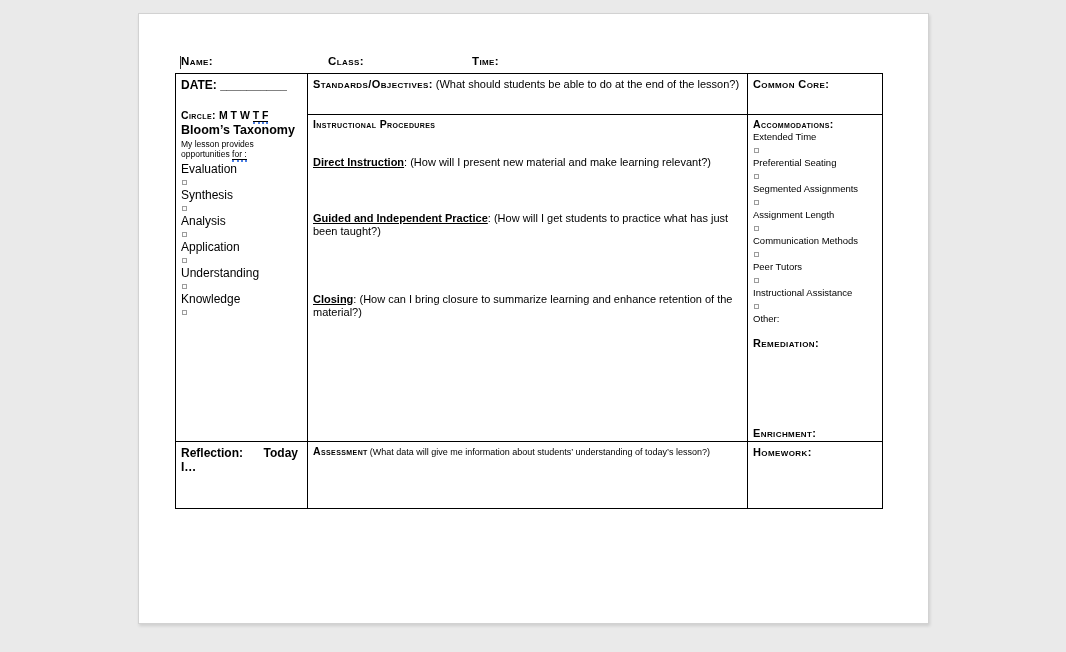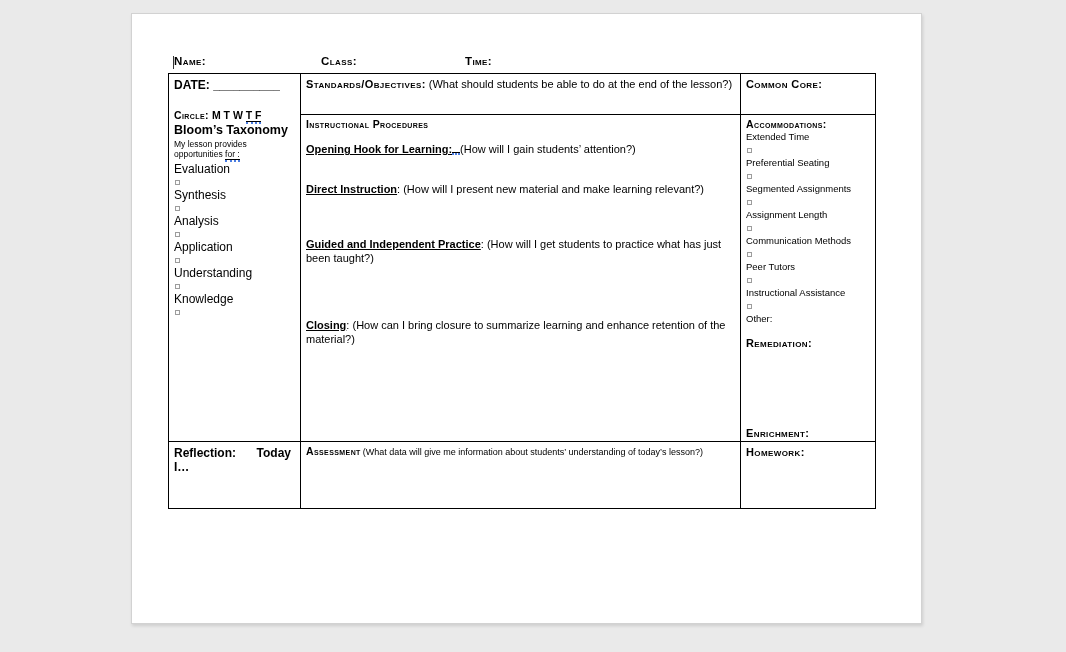--- a/index.html
+++ b/index.html
@@ -6,21 +6,21 @@
   html, body {
     width: 1066px; height: 652px;
     background: #eaeaea;
     font-family: "Liberation Sans", sans-serif;
     color: #000;
     overflow: hidden;
     position: relative;
   }
   .page {
     position: absolute;
-    left: 131px; top: 13px;
+    left: 138px; top: 13px;
     width: 791px; height: 611px;
     background: #ffffff;
     border: 1px solid #d2d2d2;
     box-shadow: 1px 2px 3px rgba(0,0,0,0.12);
   }
   
   .sc { font-variant: small-caps; font-weight: bold; letter-spacing: .4px; }
   .hdr-label { position: absolute; top: 41px; font-size: 11.5px; }
   .hdr-name  { left: 42px; }
   .hdr-class { left: 189px; }
@@ -156,23 +156,20 @@
       <span class="sc std-label">Standards/Objectives:</span><span class="hint">(What should students be able to do at the end of the lesson?)</span>
     </div>
 
     <div class="cell cell-commoncore bb">
       <span class="sc cc-label">Common Core:</span>
     </div>
 
     <div class="cell cell-procedures br bb">
       <div class="sc proc-header">Instructional Procedures</div>
 
-      <div class="section section-0">
-        <span class="sec-title">Opening Hook for Learning:</span><span class="sq-space squiggle"></span><span class="hint">(How will I gain students’ attention?)</span>
-      </div>
 
       <div class="section section-1">
         <span class="sec-title">Direct Instruction</span><span>: </span><span class="hint">(How will I present new material and make learning relevant?)</span>
       </div>
 
       <div class="section section-2">
         <span class="sec-title">Guided and Independent Practice</span><span>: </span><span class="hint">(How will I get students to practice what has just been taught?)</span>
       </div>
 
       <div class="section section-3">

